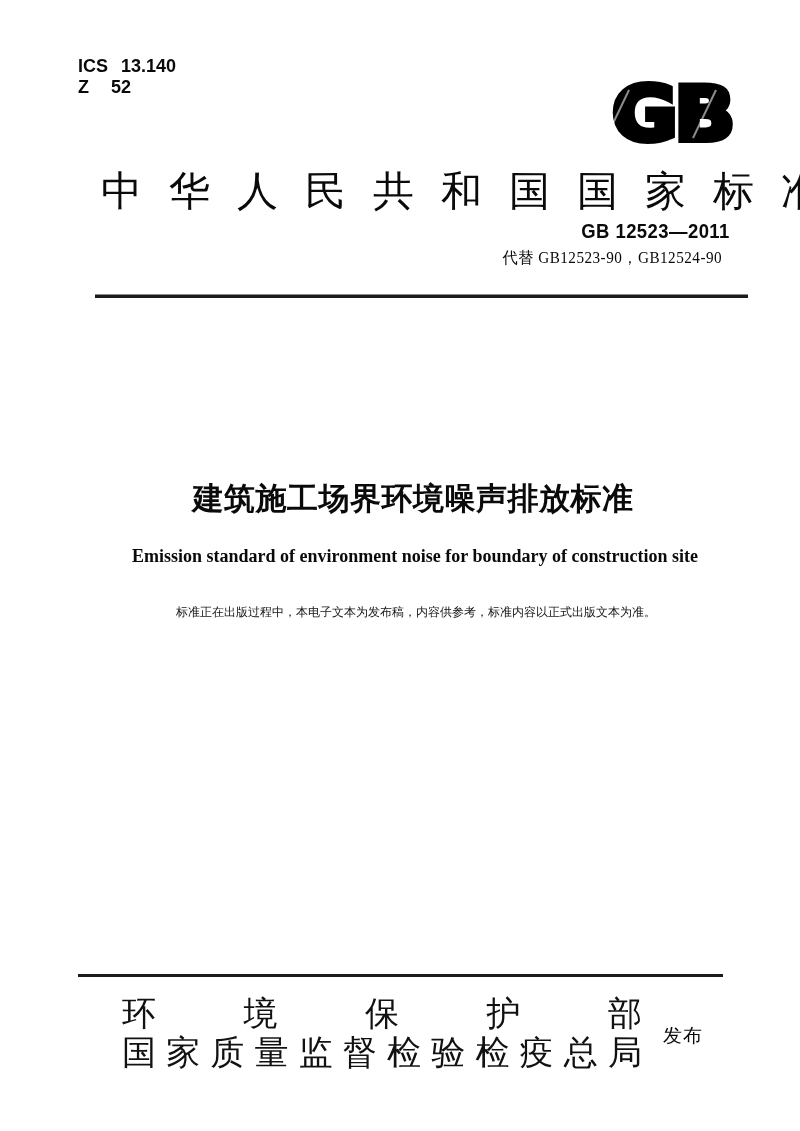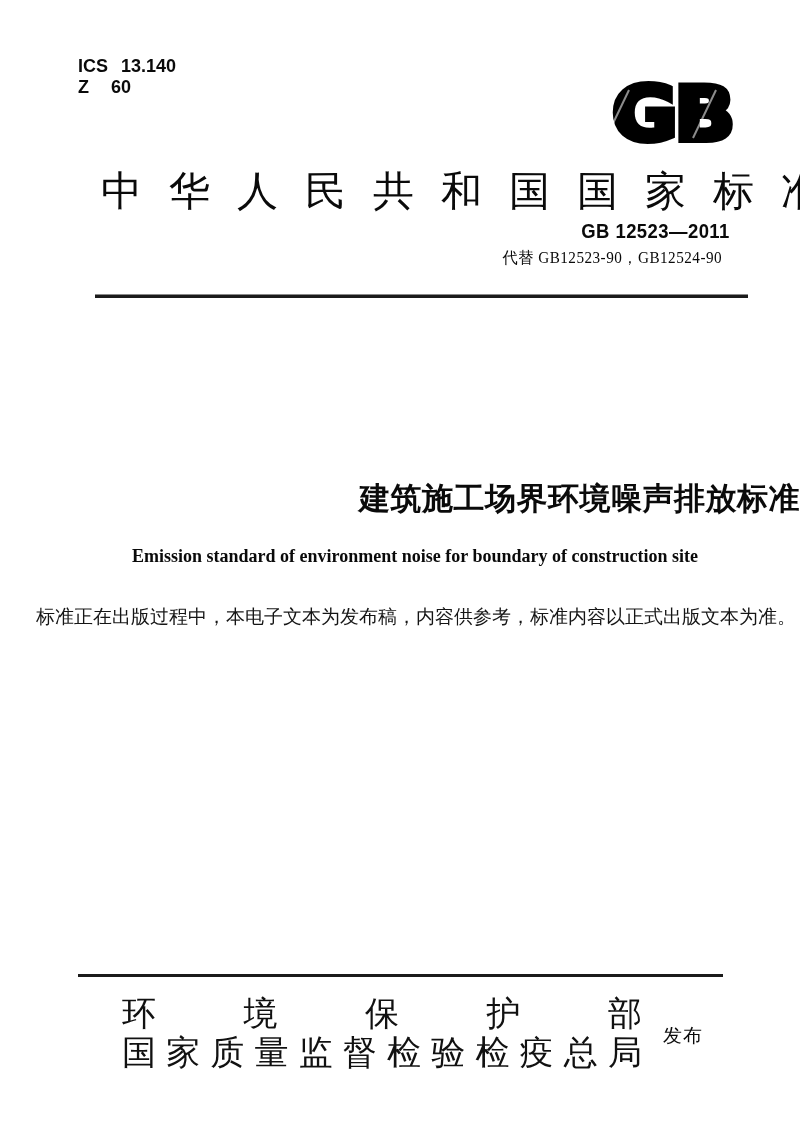--- a/index.html
+++ b/index.html
@@ -49,33 +49,33 @@
   }
 
   .rule-top {
     position: absolute; left: 95px; top: 294px; width: 653px; height: 3px;
     background: #1b1b1b; border-top: 1px solid #8a8a8a;
   }
 
   .cn-title {
     position: absolute; left: 0; top: 478px; width: 800px;
     padding-left: 26px; box-sizing: border-box;
-    text-align: right; font-weight: bold; font-size: 31px;
+    text-align: center; font-weight: bold; font-size: 31px;
     letter-spacing: 0.5px; white-space: nowrap;
   }
   .en-title {
     position: absolute; left: 0; top: 546px; width: 800px;
     padding-left: 30px; box-sizing: border-box;
     text-align: center; font-weight: bold; font-size: 18px;
     white-space: nowrap;
   }
   .draft-note {
     position: absolute; left: 0; top: 604px; width: 800px;
     padding-left: 32px; box-sizing: border-box;
-    text-align: center; font-size: 19px; white-space: nowrap;
+    text-align: center; font-size: 12px; white-space: nowrap;
     color: #151515;
   }
 
   .dates-row {
     position: absolute; left: 78px; top: 946px; width: 645px;
     display: flex; justify-content: space-between;
     font-weight: bold; font-size: 19px; white-space: nowrap;
   }
   .date-issue   { transform: scaleX(0.95); transform-origin: left center; }
   .date-impl    { transform: scaleX(0.95); transform-origin: right center; }
@@ -102,21 +102,21 @@
 </head>
 <body>
 
 <div class="page">
 
   <div class="ics-block sans serif">
     <div class="ics-row">
       <span>ICS</span><span class="ics-gap-1">13.140</span>
     </div>
     <div class="ics-row">
-      <span>Z</span><span class="ics-gap-2">60</span>
+      <span>Z</span><span class="ics-gap-2">52</span>
     </div>
   </div>
 
   <svg class="gb-logo" viewBox="0 0 152 68" aria-hidden="true">
     <text x="76" y="60" text-anchor="middle" font-family="DejaVu Sans, Liberation Sans, sans-serif" font-size="74" font-weight="bold" letter-spacing="-3" fill="#000" stroke="#000" stroke-width="6" transform="scale(1.08,1)" transform-origin="76 34">GB</text>
     <line x1="33" y1="10" x2="10" y2="58" stroke="#fff" stroke-width="2" opacity="0.55"></line>
     <line x1="120" y1="10" x2="97" y2="58" stroke="#fff" stroke-width="2" opacity="0.55"></line>
   </svg>
 
   <div class="national-title">中华人民共和国国家标准</div>

